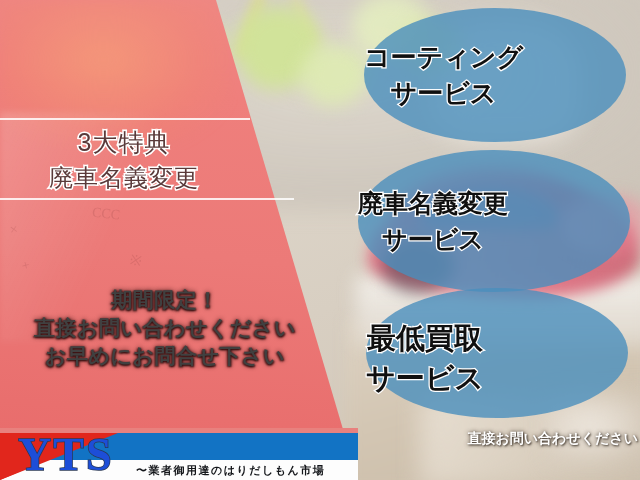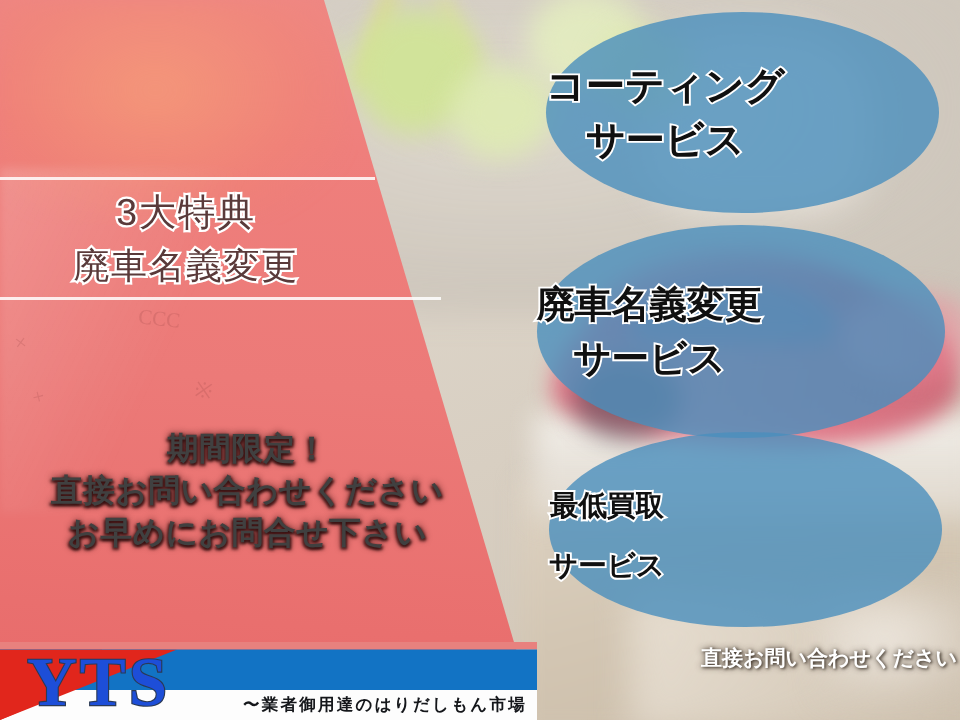--- a/index.html
+++ b/index.html
@@ -155,21 +155,21 @@
     color:#101010;font-weight:bold;
     font-size:26px;line-height:36px;
     -webkit-text-stroke:2.5px #ffffff;
     paint-order:stroke fill;
     letter-spacing:0px;
   }
   .bubble-1{left:364px;top:8px;width:262px;height:134px;}
   .bubble-2{left:358px;top:150px;width:272px;height:142px;}
   .bubble-3{left:366px;top:288px;width:262px;height:130px;}
   .bubble-2 span{font-size:25px;}
-  .bubble-3 span{font-size:19px;line-height:40px;margin-top:10px;}
+  .bubble-3 span{font-size:29px;line-height:40px;margin-top:10px;}
 
   
   .logobar{position:absolute;left:0;top:428px;width:358px;height:52px;overflow:hidden;}
   .logo-pinkline{position:absolute;left:0;top:0;width:358px;height:5px;background:#e8817e;}
   .logo-blue{position:absolute;left:0;top:5px;width:358px;height:27px;background:#1273c4;}
   .logo-white{position:absolute;left:0;top:32px;width:358px;height:20px;background:#fdfdfd;}
   .logo-redtri{
     position:absolute;left:0;top:5px;width:120px;height:47px;
     background:#e1261c;
     clip-path:polygon(0 0, 118px 0, 0 47px);
@@ -184,21 +184,21 @@
     font-family:"Liberation Serif","DejaVu Serif",serif;
     font-weight:bold;font-size:46px;line-height:50px;
     color:#1d4ed8;letter-spacing:2px;
     -webkit-text-stroke:1.5px #2b3a56;
     paint-order:stroke fill;
   }
   .logo-tagline{
     position:absolute;left:136px;top:33px;width:222px;
     font-family:"Liberation Serif","DejaVu Serif",serif;
     font-weight:bold;font-size:11px;line-height:18px;
-    color:#14161a;letter-spacing:1.5px;white-space:nowrap;margin-left:26px;
+    color:#14161a;letter-spacing:1.5px;white-space:nowrap;
   }
 
   
   .note{
     position:absolute;left:400px;top:428px;width:238px;
     text-align:right;color:#ffffff;font-weight:bold;
     font-size:14px;line-height:21px;
     text-shadow:0 0 4px rgba(50,40,30,.85),1px 1px 2px rgba(40,30,20,.8);
     padding-right:4px;
   }

